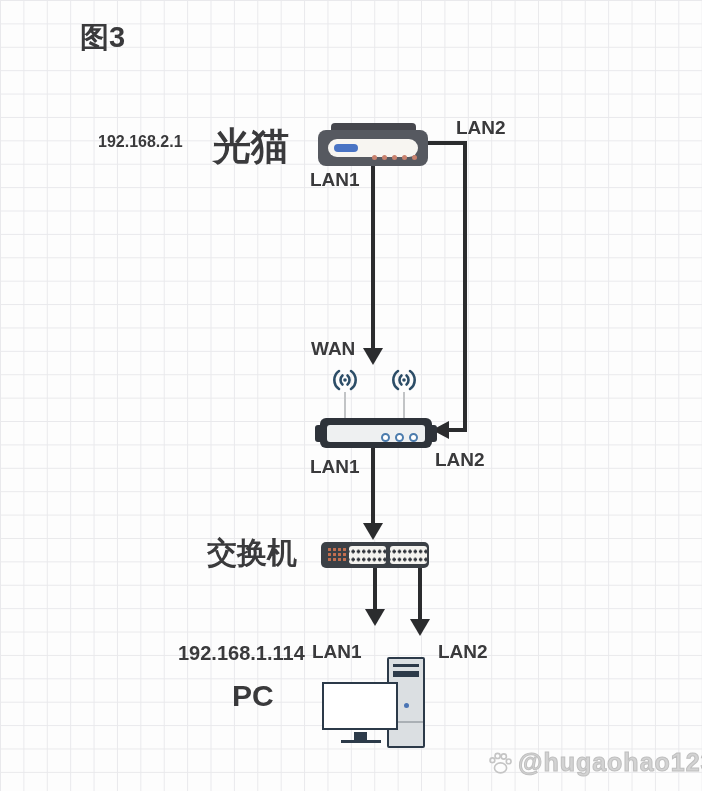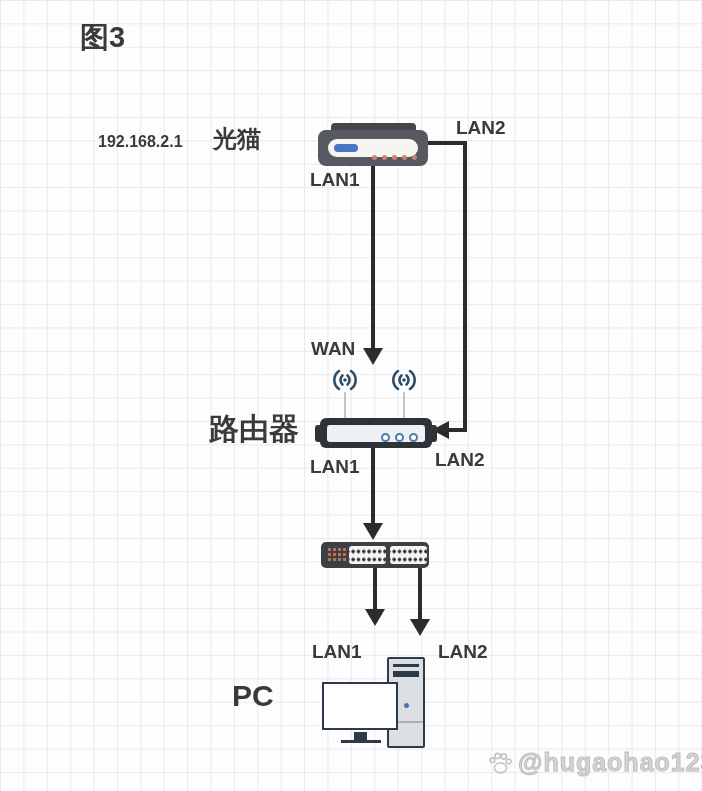--- a/index.html
+++ b/index.html
@@ -57,21 +57,21 @@
   }
 </style>
 </head>
 <body>
 
 <div class="canvas">
 
   <div class="lbl" style="left:80px;top:22px;font-size:29px;">图3</div>
 
   <div class="lbl" style="left:98px;top:133px;font-size:16px;">192.168.2.1</div>
-  <div class="lbl" style="left:213px;top:126px;font-size:24px;">光猫</div>
+  <div class="lbl" style="left:213px;top:126px;font-size:38px;">光猫</div>
 
   <div class="device" style="left:331px;top:123px;width:85px;height:12px;background:#46474d;border-radius:4px 4px 0 0;"></div>
   <div class="device" style="left:318px;top:130px;width:110px;height:36px;background:#565960;border-radius:8px;">
     <div style="position:absolute;left:10px;top:9px;width:90px;height:18px;background:#f7f5f1;border-radius:9px;">
       <span style="position:absolute;left:6px;top:5px;width:24px;height:8px;background:#4a74c4;border-radius:4px;display:block;"></span>
       <span style="position:absolute;left:44px;top:7px;">
         <span class="led"></span><span class="led"></span><span class="led"></span><span class="led"></span><span class="led" style="margin-right:0;"></span>
       </span>
     </div>
   </div>
@@ -103,50 +103,51 @@
       <path d="M12,4 A11,11 0 0 0 12,22"></path>
       <path d="M15.5,8.5 A6,6 0 0 0 15.5,17.5"></path>
       <path d="M24,4 A11,11 0 0 1 24,22"></path>
       <path d="M20.5,8.5 A6,6 0 0 1 20.5,17.5"></path>
     </g>
     <circle cx="18" cy="13" r="1.8" fill="#2c4d67"></circle>
   </svg>
   <div class="antenna" style="left:344px;top:392px;height:27px;"></div>
   <div class="antenna" style="left:403px;top:392px;height:27px;"></div>
 
-  <div class="lbl" style="left:209px;top:412px;font-size:30px;">路由器</div>
 
   <div class="device" style="left:315px;top:425px;width:10px;height:17px;background:#2e333a;border-radius:3px;"></div>
   <div class="device" style="left:427px;top:425px;width:10px;height:17px;background:#2e333a;border-radius:3px;"></div>
   <div class="device" style="left:320px;top:418px;width:112px;height:30px;background:#2e333a;border-radius:6px;">
     <div style="position:absolute;left:7px;top:7px;width:98px;height:17px;background:#eef0f1;border-radius:3px;">
       <span style="position:absolute;right:7px;top:3px;">
         <span class="ring"></span><span class="ring"></span><span class="ring"></span>
       </span>
     </div>
   </div>
 
   <div class="lbl" style="left:310px;top:457px;font-size:19px;">LAN1</div>
   <div class="lbl" style="left:435px;top:450px;font-size:19px;">LAN2</div>
 
   <div class="vline" style="left:371px;top:448px;width:4px;height:76px;"></div>
   <div class="arrow-down" style="left:363px;top:523px;"></div>
 
+  <div class="lbl" style="left:207px;top:536px;font-size:30px;">交换机</div>
 
   <div class="device" style="left:321px;top:542px;width:108px;height:26px;background:#3b4046;border-radius:5px;">
     <div class="diag-grid" style="position:absolute;left:6px;top:5px;width:19px;height:15px;"></div>
     <div class="port-dots" style="position:absolute;left:28px;top:4px;width:37px;height:18px;background-color:#f4f3ef;border-radius:3px;"></div>
     <div class="port-dots" style="position:absolute;left:69px;top:4px;width:37px;height:18px;background-color:#f4f3ef;border-radius:3px;"></div>
   </div>
 
   <div class="vline" style="left:373px;top:568px;width:4px;height:42px;"></div>
   <div class="arrow-down" style="left:365px;top:609px;"></div>
   <div class="vline" style="left:418px;top:568px;width:4px;height:52px;"></div>
   <div class="arrow-down" style="left:410px;top:619px;"></div>
 
+  <div class="lbl" style="left:178px;top:642px;font-size:20px;">192.168.1.114</div>
   <div class="lbl" style="left:312px;top:642px;font-size:19px;">LAN1</div>
   <div class="lbl" style="left:438px;top:642px;font-size:19px;">LAN2</div>
   <div class="lbl" style="left:232px;top:679px;font-size:30px;">PC</div>
 
   <div class="device" style="left:387px;top:657px;width:38px;height:91px;background:#dbdfe2;border:2px solid #2c3a49;border-radius:2px;">
     <div style="position:absolute;left:4px;top:5px;right:4px;height:3px;background:#2c3a49;"></div>
     <div style="position:absolute;left:4px;top:12px;right:4px;height:6px;background:#2c3a49;"></div>
     <div style="position:absolute;left:15px;top:44px;width:5px;height:5px;border-radius:50%;background:#4a74b4;"></div>
     <div style="position:absolute;left:0;top:62px;right:0;height:2px;background:#aab0b5;"></div>
   </div>

